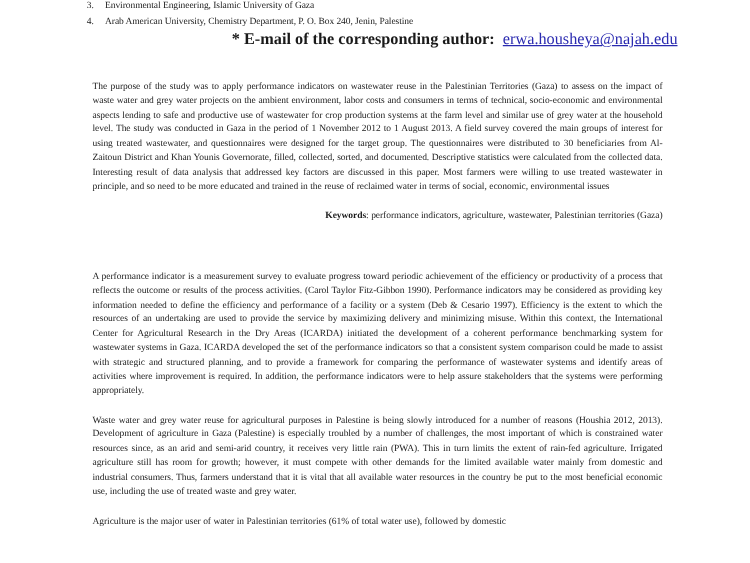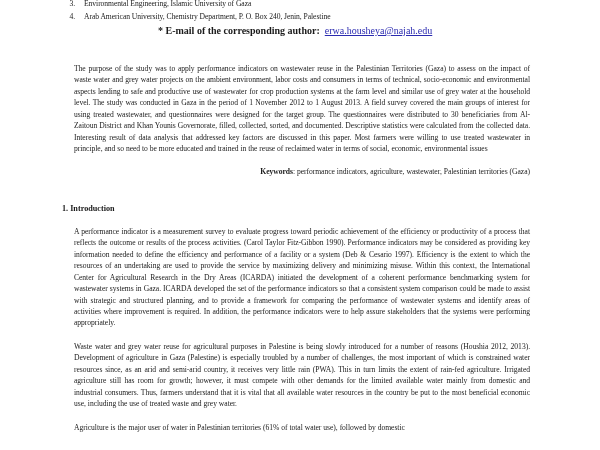--- a/index.html
+++ b/index.html
@@ -43,23 +43,23 @@
   .affil-num {
     width: 22px;
     flex: 0 0 22px;
     text-align: right;
     padding-right: 9px;
     box-sizing: border-box;
   }
   .affil-text { flex: 1 1 auto; }
 
   .corr-line {
-    font-size: 10px;
+    font-size: 13px;
     line-height: 12.6px;
-    text-align: left;
+    text-align: right;
     padding-left: 96px;
     white-space: nowrap;
     margin-top: 0px;
   }
   .corr-label { font-weight: bold; }
   .corr-email {
     color: #2a2ab0;
     text-decoration: underline;
   }
 
@@ -111,18 +111,17 @@
     <span>&nbsp;</span><a class="corr-email" href="#">erwa.housheya@najah.edu</a>
   </div>
 
   <div class="gap-lg"></div>
 
   <p class="para">The purpose of the study was to apply performance indicators on wastewater reuse in the Palestinian Territories (Gaza) to assess on the impact of waste water and grey water projects on the ambient environment, labor costs and consumers in terms of technical, socio-economic and environmental aspects lending to safe and productive use of wastewater for crop production systems at the farm level and similar use of grey water at the household level. The study was conducted in Gaza in the period of 1 November 2012 to 1 August 2013. A field survey covered the main groups of interest for using treated wastewater, and questionnaires were designed for the target group. The questionnaires were distributed to 30 beneficiaries from Al-Zaitoun District and Khan Younis Governorate, filled, collected, sorted, and documented. Descriptive statistics were calculated from the collected data. Interesting result of data analysis that addressed key factors are discussed in this paper. Most farmers were willing to use treated wastewater in principle, and so need to be more educated and trained in the reuse of reclaimed water in terms of social, economic, environmental issues</p>
   <p class="para nojust"><span class="kw-label">Keywords</span><span>: </span><span>performance indicators, agriculture, wastewater, Palestinian territories (Gaza)</span></p>
 
   <div class="gap-lg"></div>
 
-  <div class="intro-head">1. Introduction</div>
   <p class="para">A performance indicator is a measurement survey to evaluate progress toward periodic achievement of the efficiency or productivity of a process that reflects the outcome or results of the process activities. (Carol Taylor Fitz-Gibbon 1990). Performance indicators may be considered as providing key information needed to define the efficiency and performance of a facility or a system (Deb &amp; Cesario 1997). Efficiency is the extent to which the resources of an undertaking are used to provide the service by maximizing delivery and minimizing misuse. Within this context, the International Center for Agricultural Research in the Dry Areas (ICARDA) initiated the development of a coherent performance benchmarking system for wastewater systems in Gaza. ICARDA developed the set of the performance indicators so that a consistent system comparison could be made to assist with strategic and structured planning, and to provide a framework for comparing the performance of wastewater systems and identify areas of activities where improvement is required. In addition, the performance indicators were to help assure stakeholders that the systems were performing appropriately.</p>
   <p class="para">Waste water and grey water reuse for agricultural purposes in Palestine is being slowly introduced for a number of reasons (Houshia 2012, 2013). Development of agriculture in Gaza (Palestine) is especially troubled by a number of challenges, the most important of which is constrained water resources since, as an arid and semi-arid country, it receives very little rain (PWA). This in turn limits the extent of rain-fed agriculture. Irrigated agriculture still has room for growth; however, it must compete with other demands for the limited available water mainly from domestic and industrial consumers. Thus, farmers understand that it is vital that all available water resources in the country be put to the most beneficial economic use, including the use of treated waste and grey water.</p>
   <p class="para">Agriculture is the major user of water in Palestinian territories (61% of total water use), followed by domestic</p>
 
 </div>
 
 </body></html>

